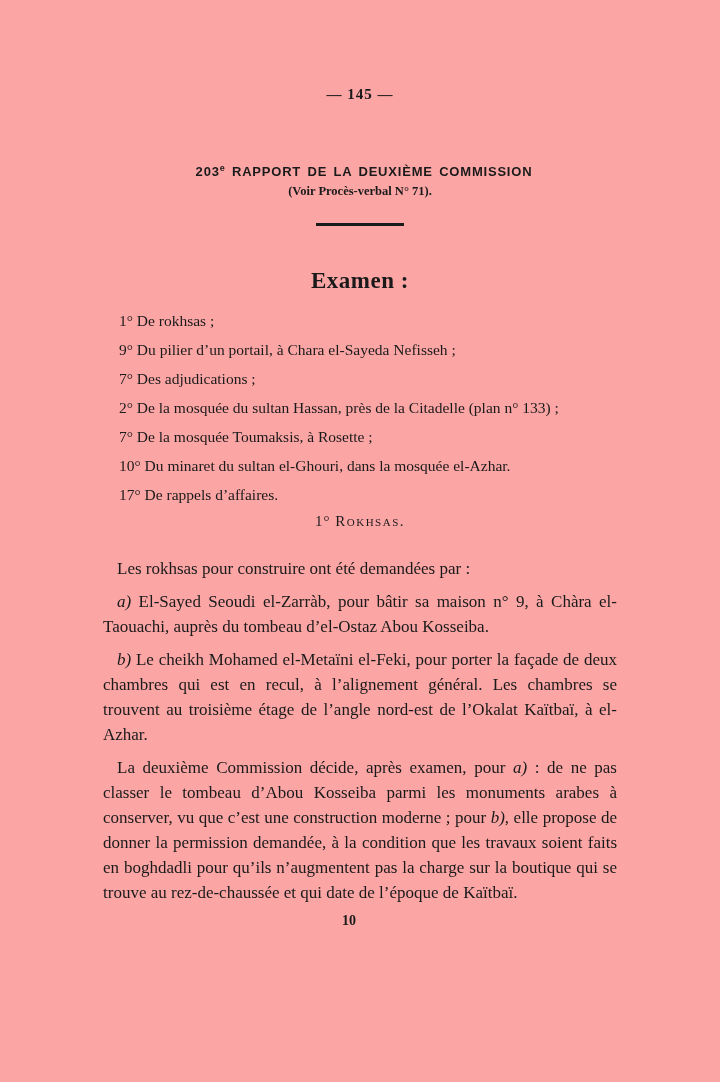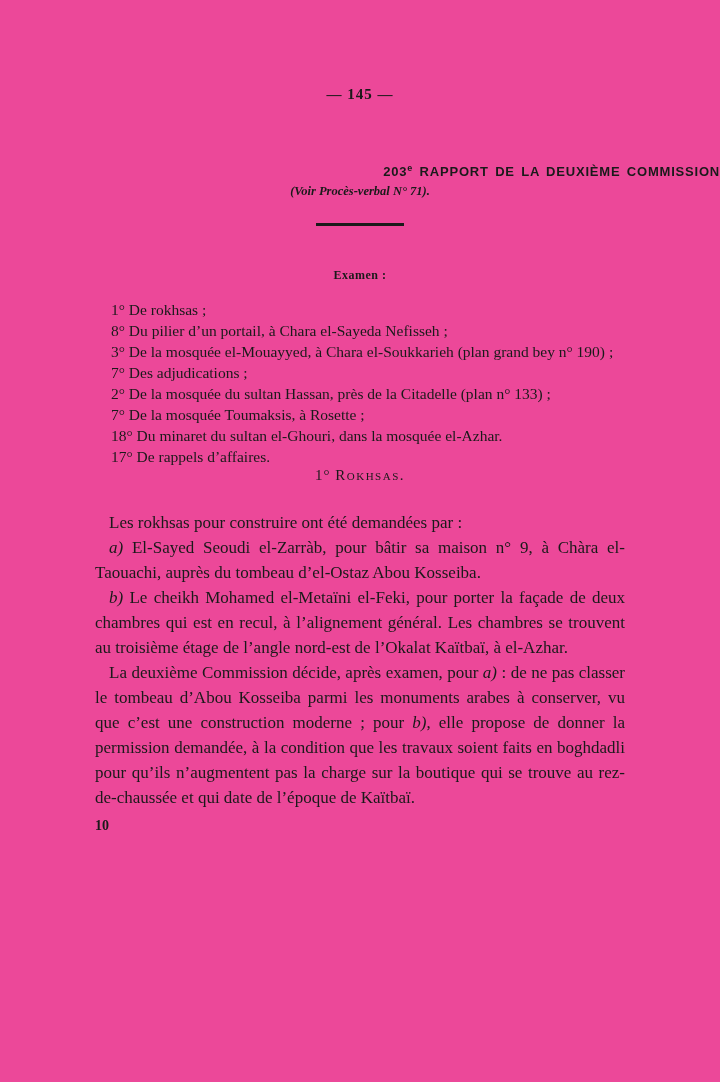--- a/index.html
+++ b/index.html
@@ -5,104 +5,103 @@
   html, body {
     margin: 0;
     padding: 0;
     background: #e8e8e8;
   }
   .page {
     position: relative;
     width: 720px;
     height: 1082px;
     margin: 0 auto;
-    background: #ec4899;
+    background: #fca5a5;
     color: #1a1a1a;
     font-family: "Liberation Serif", serif;
     overflow: hidden;
   }
   .page-number-top {
     padding-top: 86px;
     text-align: center;
     font-size: 15px;
     font-weight: bold;
     letter-spacing: 1px;
   }
   .report-heading {
     margin-top: 60px;
-    text-align: right;
+    text-align: center;
     font-family: "Liberation Sans", sans-serif;
     font-weight: 700;
     font-size: 13px;
     letter-spacing: 0.8px;
     word-spacing: 2px;
     margin-left: 8px;
   }
   .report-heading sup {
     font-size: 9px;
     vertical-align: super;
   }
   .report-subtitle {
     margin-top: 5px;
     text-align: center;
-    font-style: italic;
     font-weight: bold;
     font-size: 12.5px;
   }
   .divider-rule {
     width: 88px;
     height: 3px;
     background: #1a1a1a;
     margin: 24px auto 0 auto;
   }
   .examen-heading {
     margin-top: 42px;
     text-align: center;
     font-weight: bold;
-    font-size: 12px;
+    font-size: 23px;
     letter-spacing: 0.5px;
   }
   .examen-list {
     width: 530px;
     margin: 16px 95px 0 95px;
     font-size: 15.5px;
     line-height: 21px;
     text-align: justify;
   }
   .examen-item {
     text-indent: 16px;
-    margin: 0;
+    margin: 8px;
   }
   .section-heading {
     text-align: center;
     font-size: 15px;
     letter-spacing: 1px;
   }
   .section-heading .sc {
     font-variant: small-caps;
     letter-spacing: 1.5px;
   }
   .body-paragraphs {
     width: 530px;
     margin: 26px 95px 0 95px;
     font-size: 17px;
     line-height: 25px;
     text-align: justify;
   }
   .body-para {
-    margin: 0;
+    margin: 8px;
     text-indent: 14px;
   }
   .it {
     font-style: italic;
   }
   .page-number-bottom {
     width: 530px;
     margin: 8px 95px 0 95px;
-    text-align: left;
+    text-align: center;
     padding-right: 0;
     box-sizing: border-box;
     font-weight: bold;
     font-size: 14px;
   }
   .page-number-bottom span {
     margin-right: 22px;
   }
 </style>
 </head>
@@ -117,26 +116,25 @@
   </div>
 
   <div class="report-subtitle">(Voir Procès-verbal N° 71).</div>
 
   <div class="divider-rule"></div>
 
   <div class="examen-heading">Examen :</div>
 
   <div class="examen-list">
       <p class="examen-item">1° De rokhsas ;</p>
-      <p class="examen-item">8° Du pilier d’un portail, à Chara el-Sayeda Nefisseh ;</p>
-      <p class="examen-item">3° De la mosquée el-Mouayyed, à Chara el-Soukkarieh (plan grand bey n° 190) ;</p>
+      <p class="examen-item">9° Du pilier d’un portail, à Chara el-Sayeda Nefisseh ;</p>
       <p class="examen-item">7° Des adjudications ;</p>
       <p class="examen-item">2° De la mosquée du sultan Hassan, près de la Citadelle (plan n° 133) ;</p>
       <p class="examen-item">7° De la mosquée Toumaksis, à Rosette ;</p>
-      <p class="examen-item">18° Du minaret du sultan el-Ghouri, dans la mosquée el-Azhar.</p>
+      <p class="examen-item">10° Du minaret du sultan el-Ghouri, dans la mosquée el-Azhar.</p>
       <p class="examen-item">17° De rappels d’affaires.</p>
     </div>
 
   <div class="section-heading">
     <span>1°</span>
     <span class="sc">Rokhsas.</span>
   </div>
 
   <div class="body-paragraphs">
       <p class="body-para"><span>Les rokhsas pour construire ont été demandées par :</span></p>

